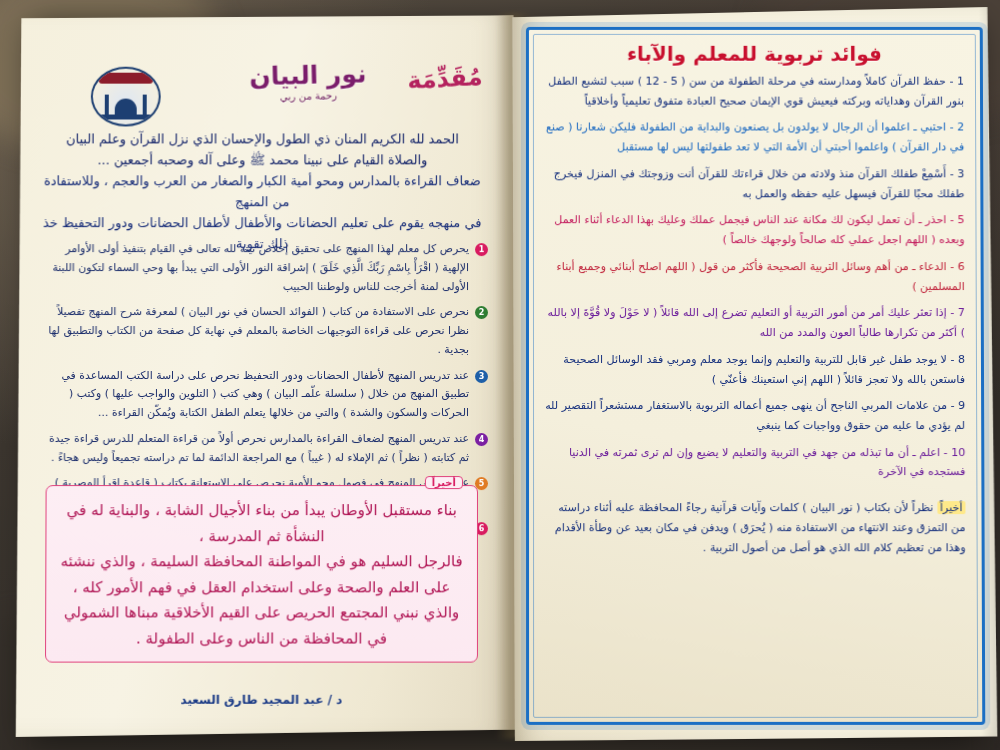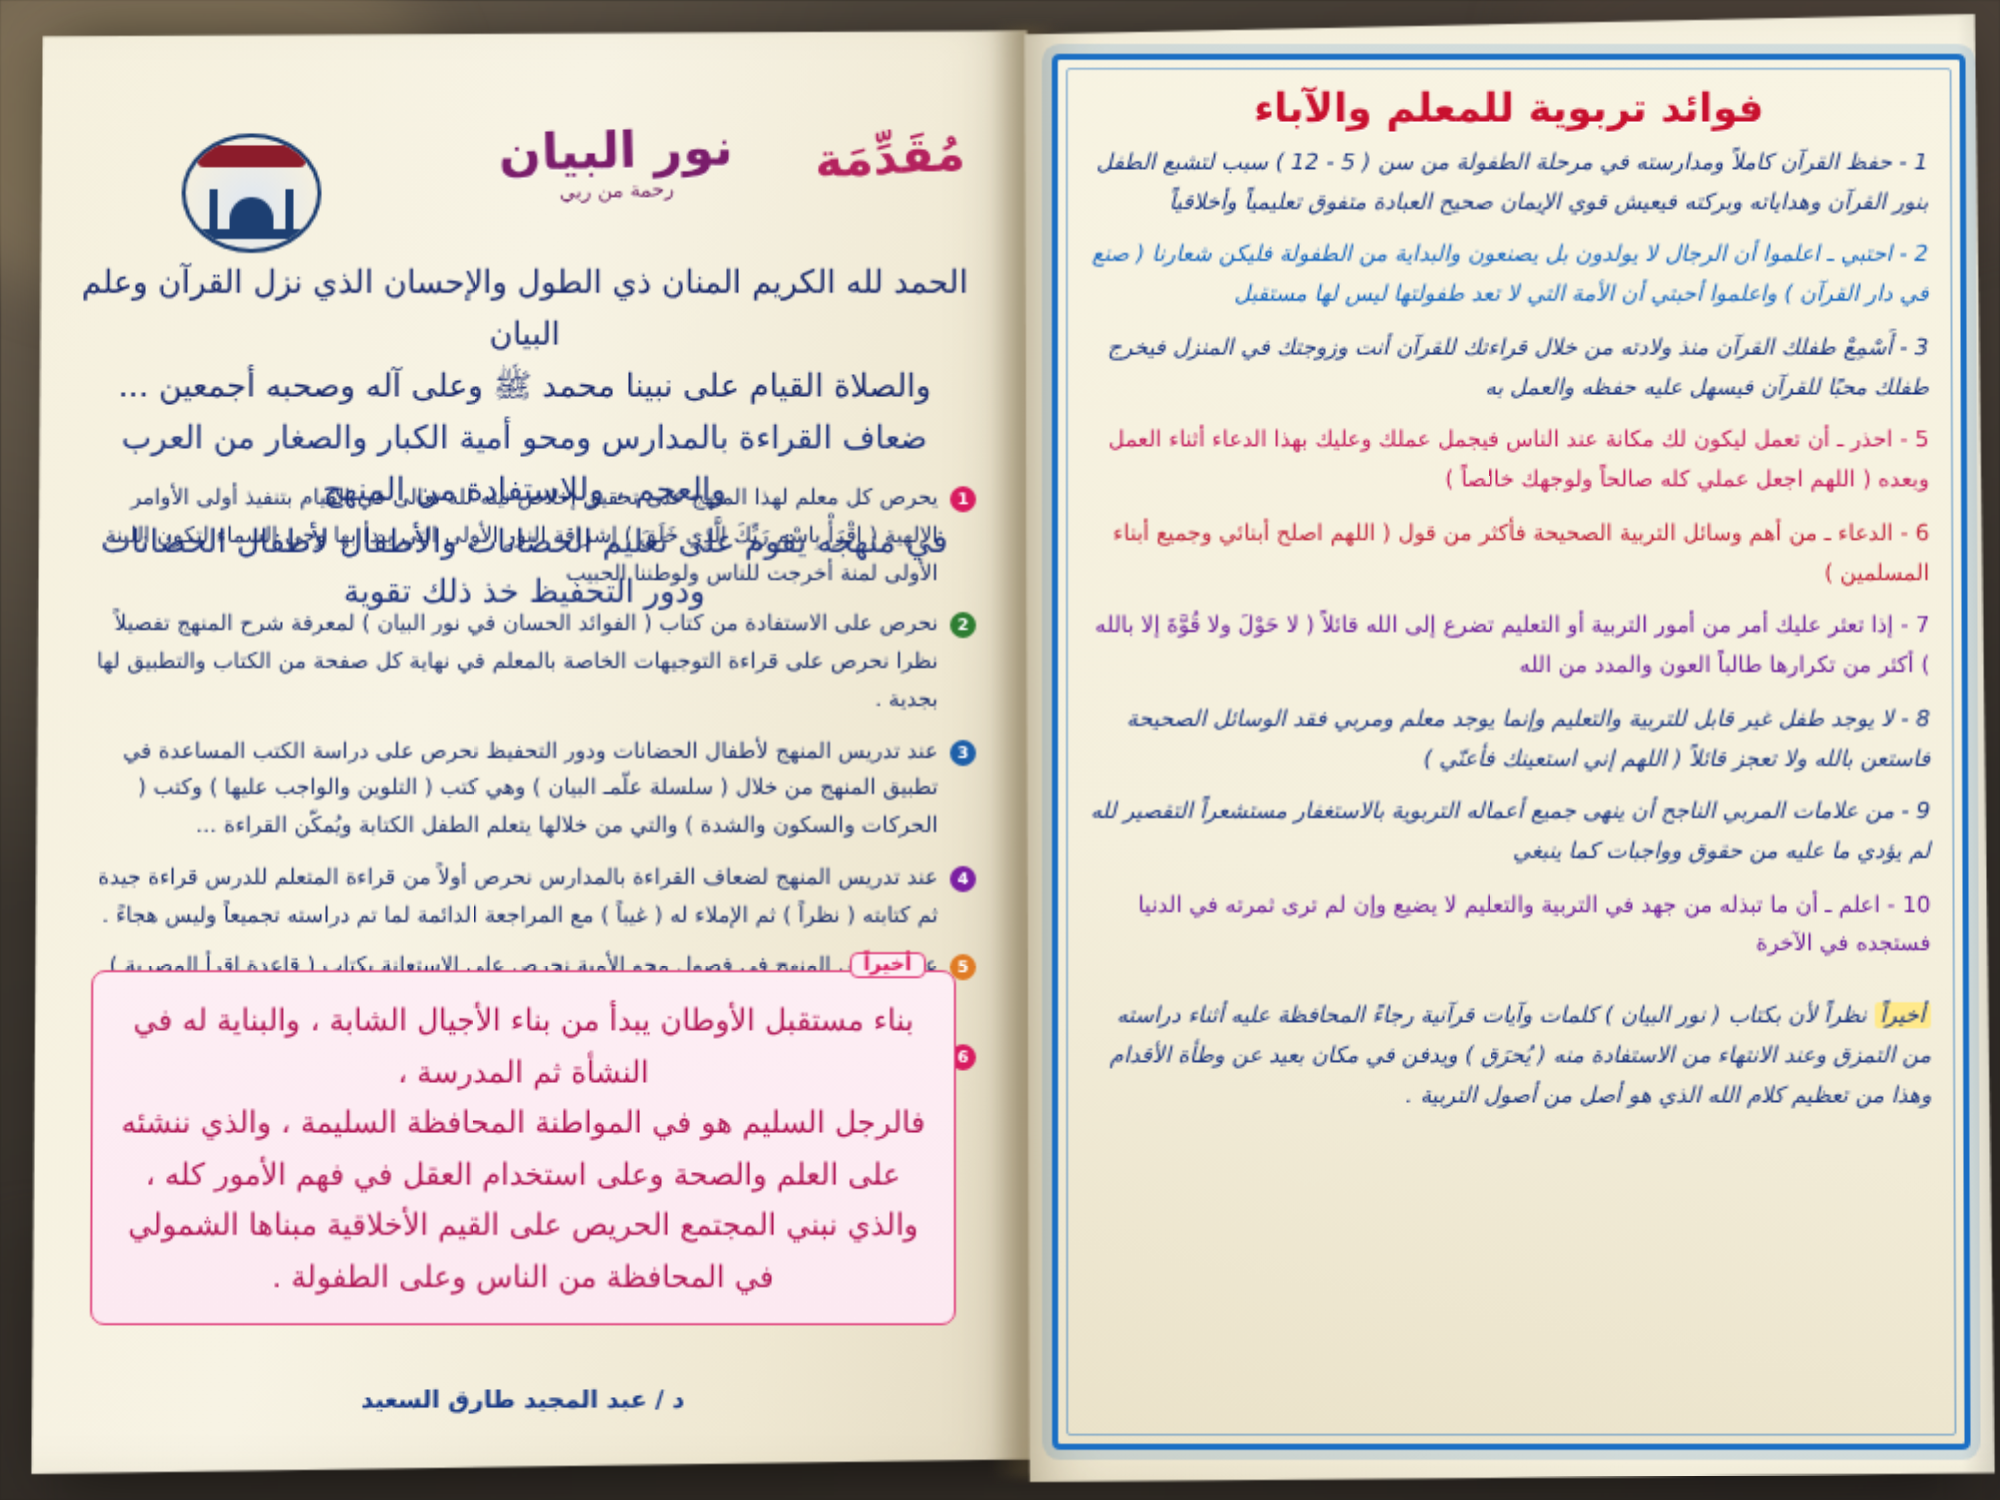--- a/index.html
+++ b/index.html
@@ -80,21 +80,21 @@
     text-shadow:0 1px 0 rgba(255,255,255,.6);
     transform:rotate(-1.5deg);
   }
   .brand-nur small{display:block;font-size:10px;color:#6f2060;font-weight:normal;margin-top:1px;}
   .brand-muq{
     position:absolute;right:6px;top:20px;
     color:#b4225e;font-size:24px;font-weight:bold;transform:rotate(-3deg);
   }
 
   .lp-intro{position:absolute;right:0;left:0;top:84px;}
-  .line{line-height:1.62;font-size:16px;color:#1d2f6b;letter-spacing:0;}
+  .line{line-height:1.62;font-size:13px;color:#1d2f6b;letter-spacing:0;}
   .l-blue{color:#1a2f7a;}
   .l-darkblue{color:#16266b;}
   .l-pink{color:#c2185b;}
 
   .lp-body{position:absolute;right:0;left:0;top:196px;text-align:right;}
   .item{display:flex;gap:6px;align-items:flex-start;margin-bottom:7px;}
   .bullet{flex:0 0 auto;width:13px;height:13px;border-radius:50%;margin-top:3px;
     display:flex;align-items:center;justify-content:center;color:#fff;font-size:8px;font-weight:bold;}
   .b-pink{background:#d81b60;}
   .b-green{background:#2e7d32;}
@@ -130,21 +130,21 @@
   }
   .rp-frame:after{
     content:"";position:absolute;inset:4px;border:1px solid rgba(27,111,196,.45);border-radius:2px;pointer-events:none;
   }
   .rp-title{
     text-align:center;color:#c8102e;font-size:20px;font-weight:bold;
     margin:12px 0 6px;text-shadow:0 1px 0 rgba(255,255,255,.7);
   }
   .rp-body{padding:0 16px 12px;}
   .ritem{margin-bottom:7px;font-size:11.1px;line-height:1.78;text-align:right;}
-  .r-blue{color:#16307d;font-style:italic;}
+  .r-blue{color:#16307d;}
   .r-pink{color:#c2185b;}
   .r-red{color:#c0223a;}
   .r-purple{color:#6a1b9a;}
   .hl{background:#ffe98a;padding:0 3px;border-radius:2px;}
   .rp-last{margin-top:16px;}
 
   
   .curl{position:absolute;right:-2px;top:0;width:18px;height:734px;
     background:linear-gradient(90deg,rgba(255,255,255,0),rgba(0,0,0,.14));}
 </style>

